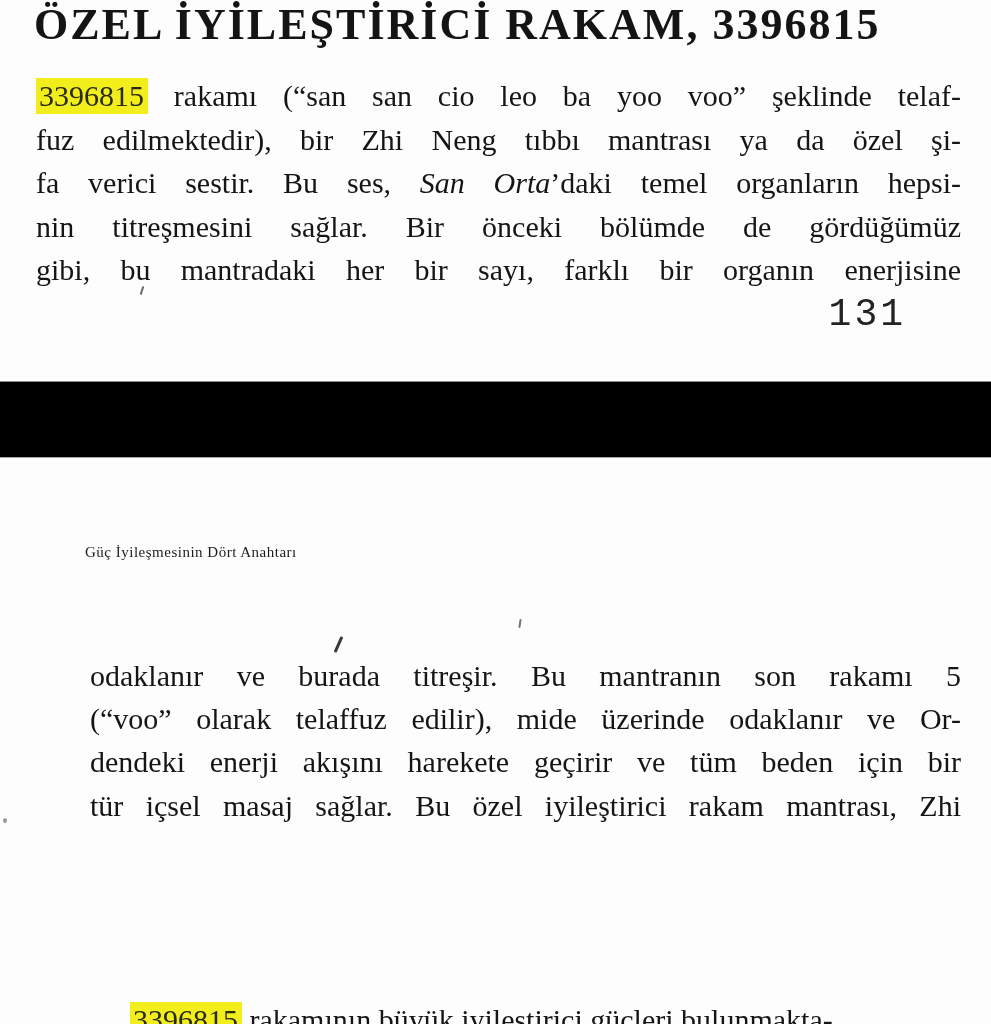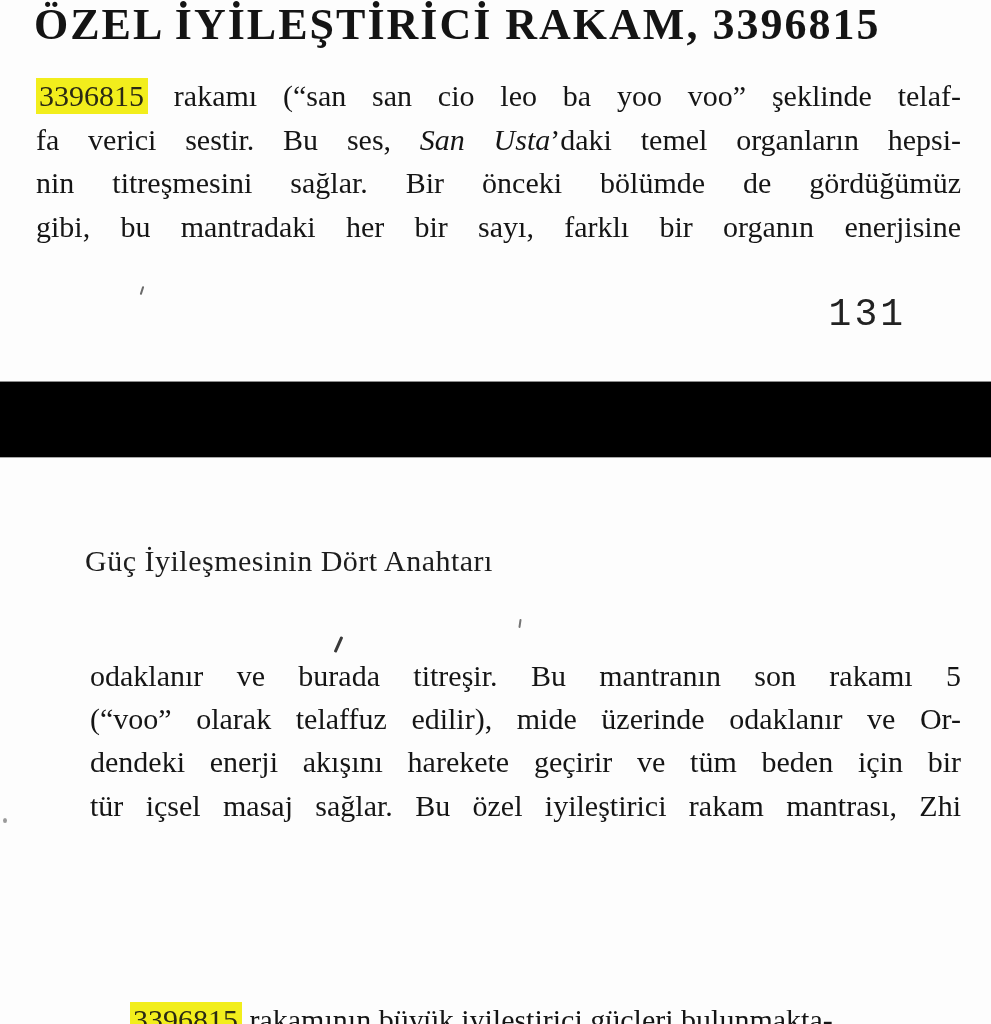--- a/index.html
+++ b/index.html
@@ -51,21 +51,21 @@
     position: absolute;
     top: 381px; left: 0; width: 991px; height: 77px;
     background: #000;
     border-top: 1px solid #8d8d8d;
     border-bottom: 1px solid #a8a8a8;
     box-sizing: border-box;
   }
   .running-header {
     position: absolute;
     top: 544px; left: 85px;
-    font-size: 30px;
+    font-size: 15px;
     letter-spacing: 0.5px;
     color: #1d1d1d;
   }
   .next-para {
     position: absolute;
     top: 998px; left: 90px; width: 871px;
     font-size: 30px;
     line-height: 43px;
     text-indent: 40px;
     text-align: left;
@@ -80,21 +80,22 @@
 </style>
 </head>
 <body>
 
 <div class="scan-page">
 
   <div class="chapter-heading">ÖZEL İYİLEŞTİRİCİ RAKAM, 3396815</div>
 
   <div class="para para-1">
     <div class="jline"><span class="hl">3396815</span><span> rakamı (“san san cio leo ba yoo voo” şeklinde telaf-</span></div>
-    <div class="jline"><span>fa verici sestir. Bu ses, </span><span class="it">San Usta</span><span>’daki temel organların hepsi-</span></div>
+    <div class="jline">fuz edilmektedir), bir Zhi Neng tıbbı mantrası ya da özel şi-</div>
+    <div class="jline"><span>fa verici sestir. Bu ses, </span><span class="it">San Orta</span><span>’daki temel organların hepsi-</span></div>
     <div class="jline">nin titreşmesini sağlar. Bir önceki bölümde de gördüğümüz</div>
     <div class="jline">gibi, bu mantradaki her bir sayı, farklı bir organın enerjisine</div>
   </div>
 
   <div class="page-number">131</div>
 
   <div class="scan-bar"></div>
 
   <div class="running-header">Güç İyileşmesinin Dört Anahtarı</div>
 

